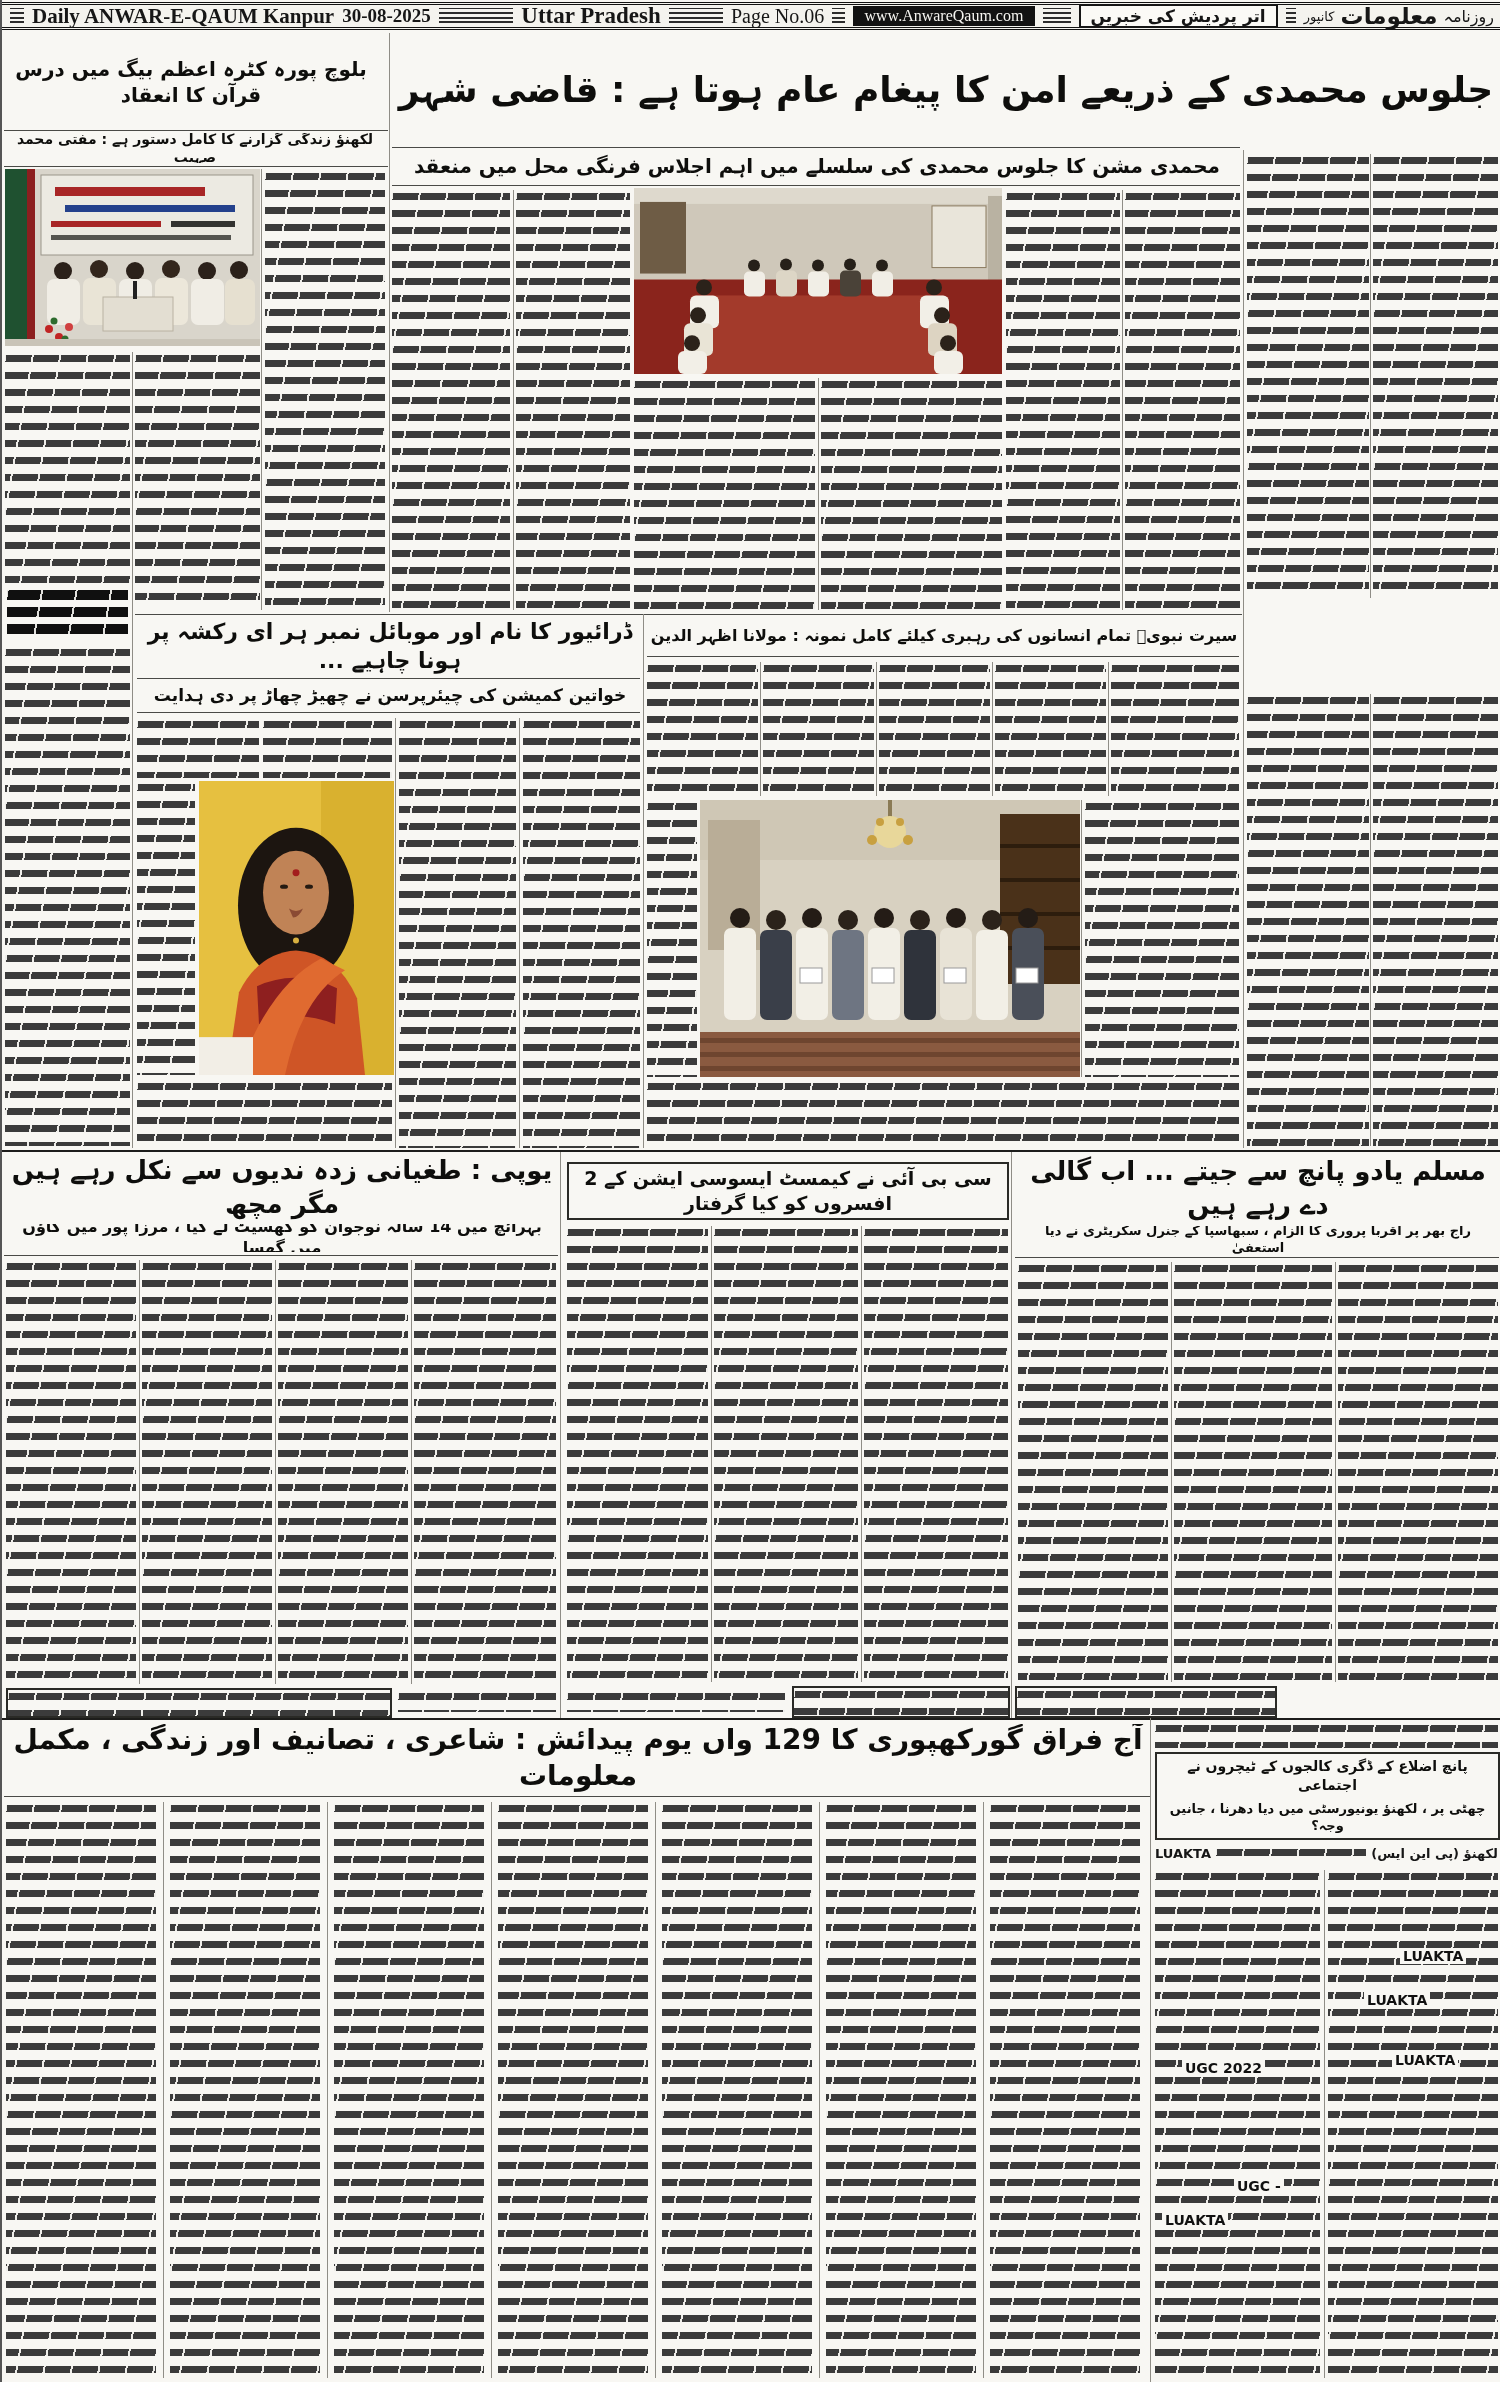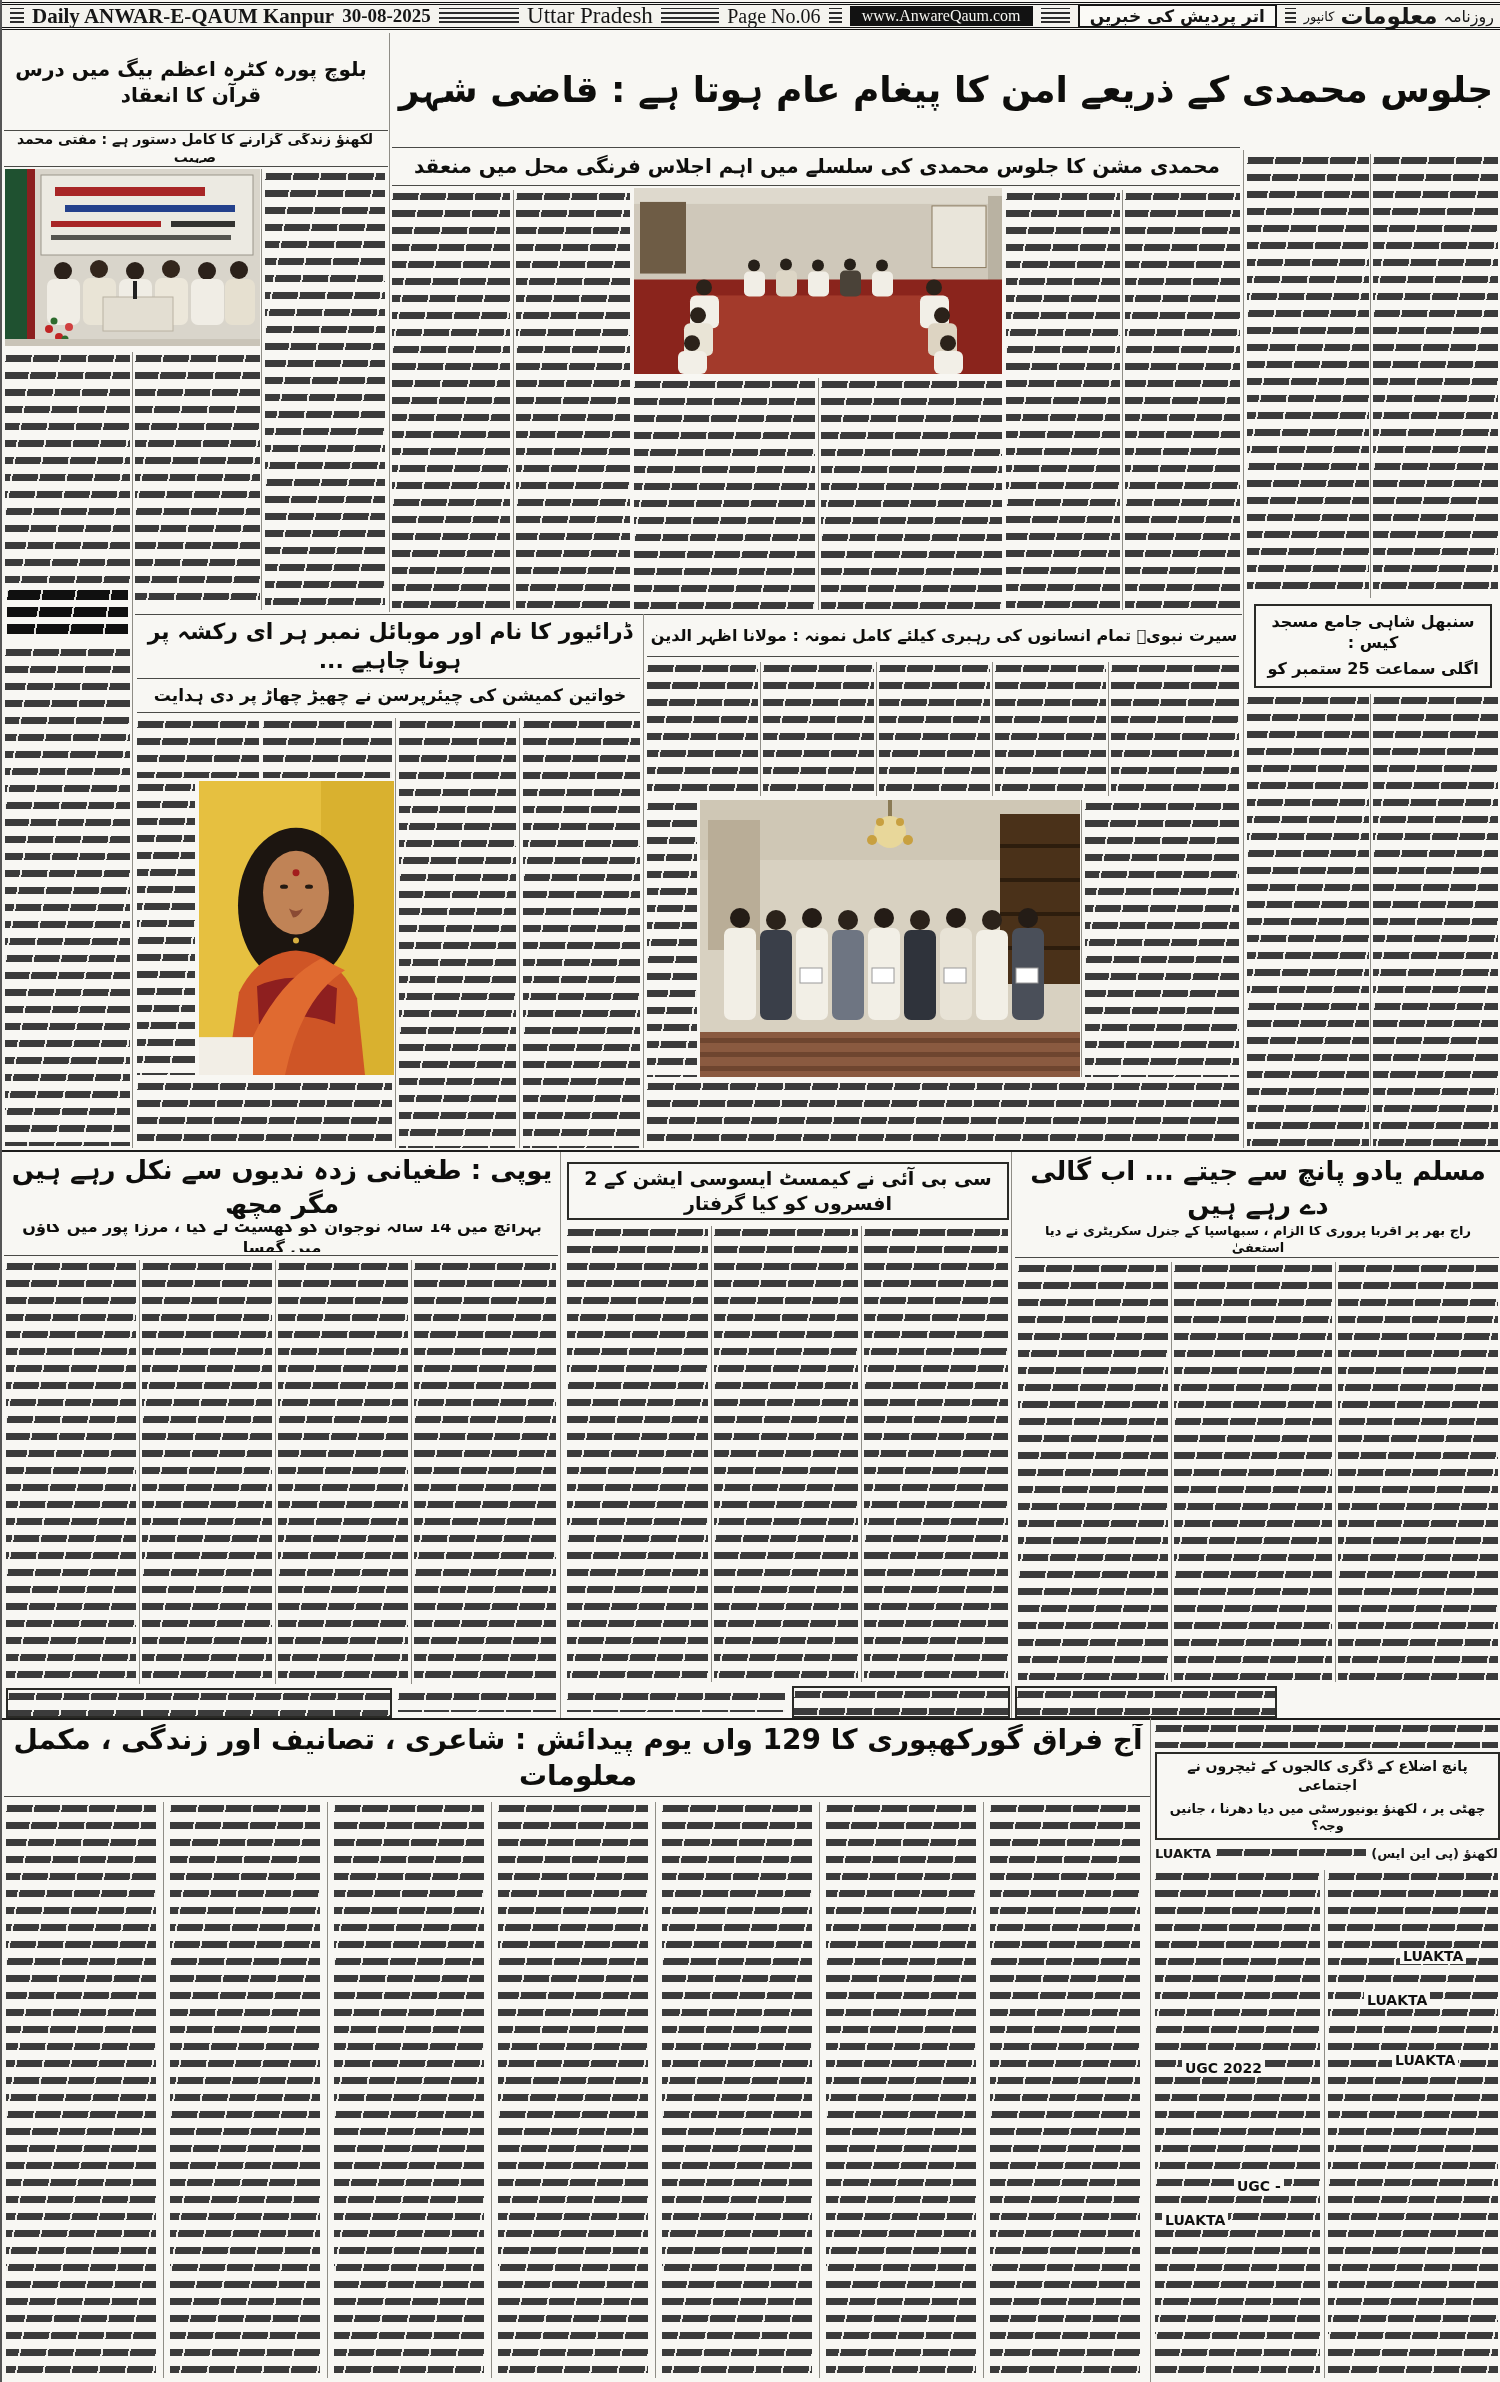--- a/index.html
+++ b/index.html
@@ -32,21 +32,21 @@
 </head>
 <body>
 
 <div class="page">
 
   <div class="abs masthead" style="left:0;top:2px;width:1500px;height:28px;">
     <div class="mlines" style="flex:0 0 14px;"></div>
     <span class="serif" style="font-weight:bold;font-size:21px;white-space:nowrap;">Daily ANWAR-E-QAUM Kanpur</span>
     <span class="serif" style="font-weight:bold;font-size:19px;white-space:nowrap;">30-08-2025</span>
     <div class="mlines" style="flex:1.1;"></div>
-    <span class="serif" style="font-weight:normal;font-size:23px;white-space:nowrap;">Uttar Pradesh</span>
+    <span class="serif" style="font-weight:bold;font-size:23px;white-space:nowrap;">Uttar Pradesh</span>
     <div class="mlines" style="flex:0.8;"></div>
     <span class="serif" style="font-size:20px;white-space:nowrap;">Page No.06</span>
     <div class="mlines" style="flex:0.18;"></div>
     <span class="serif wwwbox">www.AnwareQaum.com</span>
     <div class="mlines" style="flex:0.4;"></div>
     <span class="secbox">اتر پردیش کی خبریں</span>
     <div class="mlines" style="flex:0.15;"></div>
     <span style="direction:rtl;white-space:nowrap;display:flex;align-items:center;gap:6px;">
       <span style="font-size:16px;">روزنامہ</span>
       <span style="font-size:23px;font-weight:900;">معلومات</span>
@@ -148,24 +148,20 @@
   <div class="abs ft" style="left:819px;top:378px;width:181px;height:232px;"></div>
 
   <div class="abs ft" style="left:1004px;top:190px;width:114px;height:420px;"></div>
   <div class="abs vr" style="left:1120px;top:190px;height:420px;"></div>
   <div class="abs ft" style="left:1123px;top:190px;width:115px;height:420px;"></div>
   <div class="abs vr" style="left:1241px;top:150px;height:998px;"></div>
 
   <div class="abs ft" style="left:1245px;top:154px;width:122px;height:444px;"></div>
   <div class="abs ft" style="left:1371px;top:154px;width:125px;height:444px;"></div>
   <div class="abs vr" style="left:1368px;top:154px;height:444px;"></div>
-  <div class="abs box" style="left:1252px;top:604px;width:234px;height:80px;display:flex;flex-direction:column;align-items:center;justify-content:center;gap:6px;">
-    <span class="uh" style="font-size:16px;width:100%;">سنبھل شاہی جامع مسجد کیس :</span>
-    <span class="uh" style="font-size:16px;width:100%;">اگلی سماعت 25 ستمبر کو</span>
-  </div>
   <div class="abs ft" style="left:1245px;top:694px;width:122px;height:452px;"></div>
   <div class="abs ft" style="left:1371px;top:694px;width:125px;height:452px;"></div>
   <div class="abs vr" style="left:1368px;top:694px;height:452px;"></div>
 
   <div class="abs hr" style="left:133px;top:614px;width:1107px;"></div>
   <div class="abs uh" style="left:138px;top:620px;width:500px;height:54px;font-size:22px;">ڈرائیور کا نام اور موبائل نمبر ہر ای رکشہ پر ہونا چاہیے ...</div>
   <div class="abs hr" style="left:135px;top:678px;width:503px;"></div>
   <div class="abs uh" style="left:138px;top:681px;width:500px;height:28px;font-size:17px;">خواتین کمیشن کی چیئرپرسن نے چھیڑ چھاڑ پر دی ہدایت</div>
   <div class="abs hr" style="left:135px;top:712px;width:503px;"></div>
 

